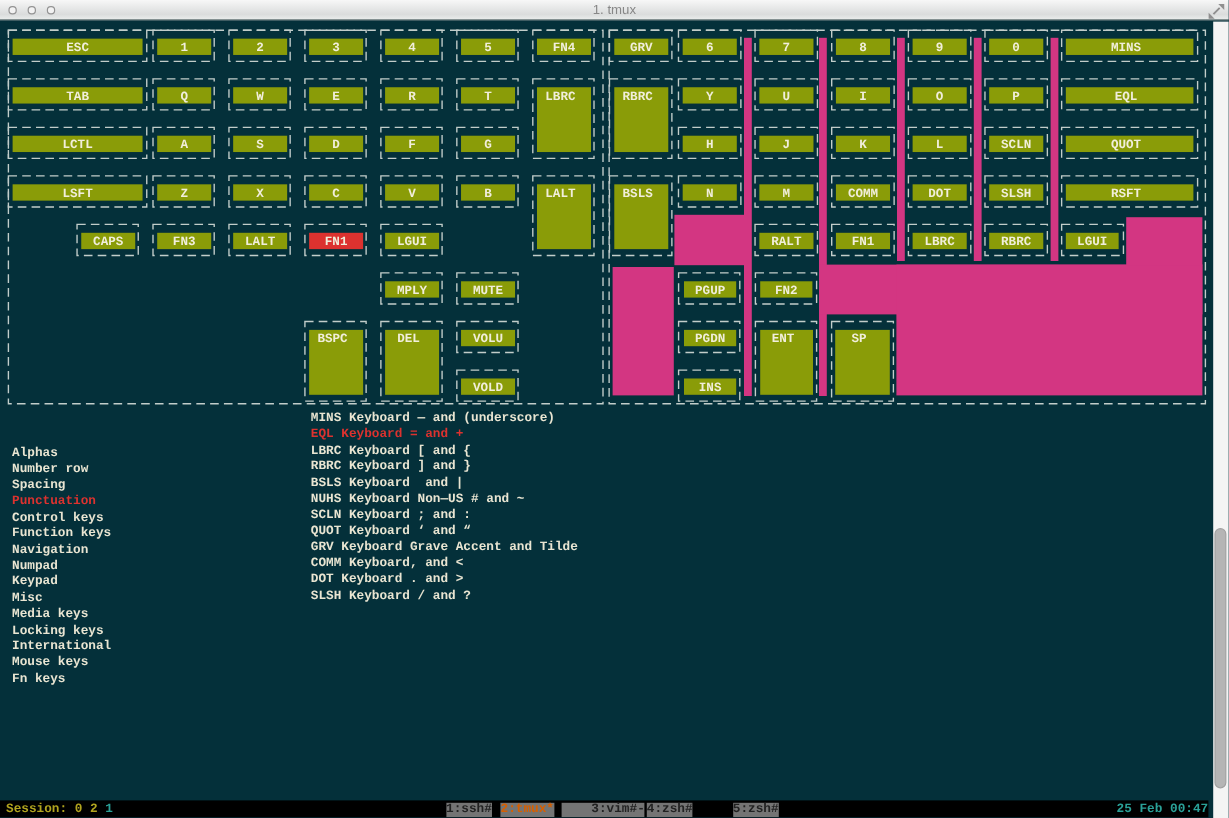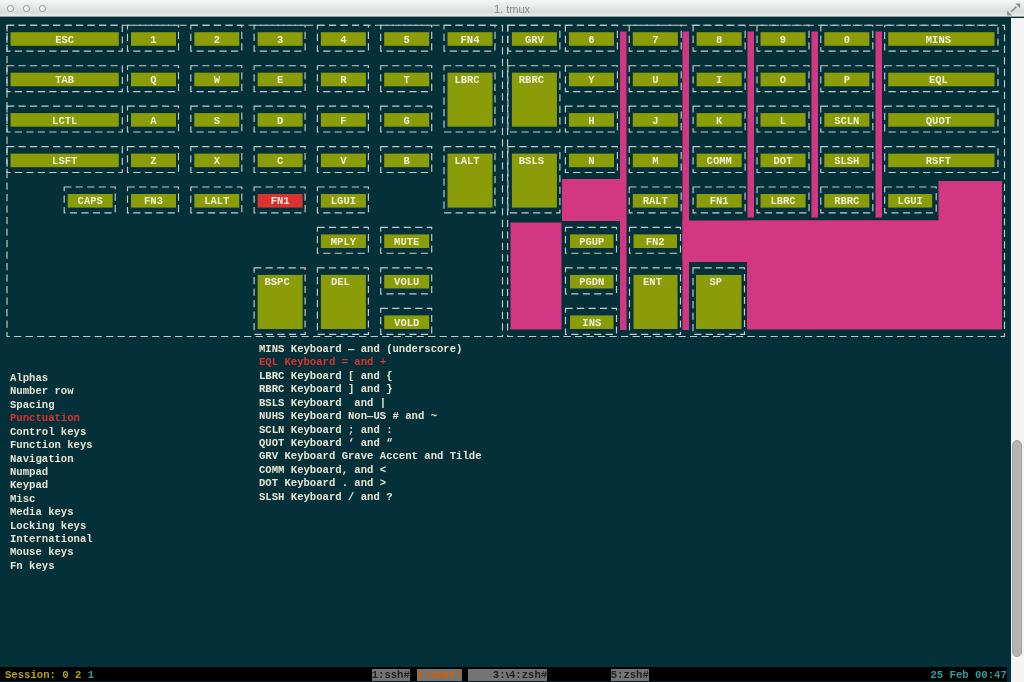--- a/index.html
+++ b/index.html
@@ -277,21 +277,21 @@
 <text x="715.8" y="267.3" class="kl">SP</text>
 </svg>
 <div class="list" style="left:10px; top:343px;margin-top:29px;">Alphas<br>Number row<br>Spacing<br><span class="r">Punctuation</span><br>Control keys<br>Function keys<br>Navigation<br>Numpad<br>Keypad<br>Misc<br>Media keys<br>Locking keys<br>International<br>Mouse keys<br>Fn keys</div>
 <div class="list" style="left:259px; top:343px;">MINS Keyboard — and (underscore)<br><span class="r">EQL Keyboard = and +</span><br>LBRC Keyboard [ and {<br>RBRC Keyboard ] and }<br>BSLS Keyboard  and |<br>NUHS Keyboard Non—US # and ~<br>SCLN Keyboard ; and :<br>QUOT Keyboard ‘ and “<br>GRV Keyboard Grave Accent and Tilde<br>COMM Keyboard, and &lt;<br>DOT Keyboard . and &gt;<br>SLSH Keyboard / and ?</div>
 <div id="status">
   <span style="left:5px; color:#b1a41f;">Session: 0 2</span>
   <span style="left:87.7px; color:#2aa198;">1</span>
   <span class="witem" style="left:371.7px;">1:ssh#</span>
   <span class="witem" style="left:417.1px; color:#d75f00;">2:tmux*</span>
   <span class="witem" style="left:467.8px;padding-left:25px;">3:vim#-</span>
-  <span class="witem" style="left:509px;">4:zsh#</span>
+  <span class="witem" style="left:539px;">4:zsh#</span>
   <span class="witem" style="left:562.7px;margin-left:48px;">5:zsh#</span>
   <span class="witem" style="left:596px;margin-top:37px;">6:zsh#</span>
   <span style="left:930.5px; color:#2aa198;">25 Feb 00:47</span>
 </div>
 <div style="position:absolute; left:0; top:681px; width:1007px; height:1px; background:#071e26;"></div>
 <div id="scroll">
     <div id="thumb"></div>
   </div>
 
 </body></html>

